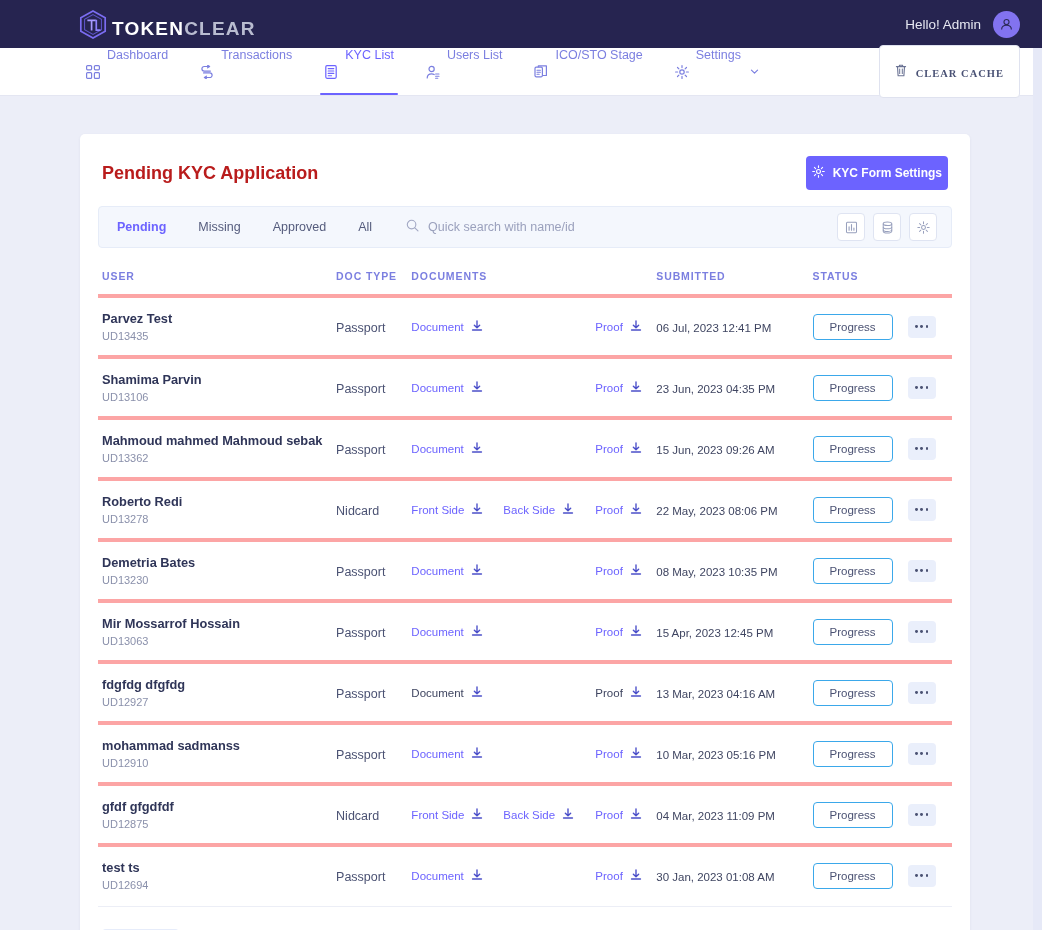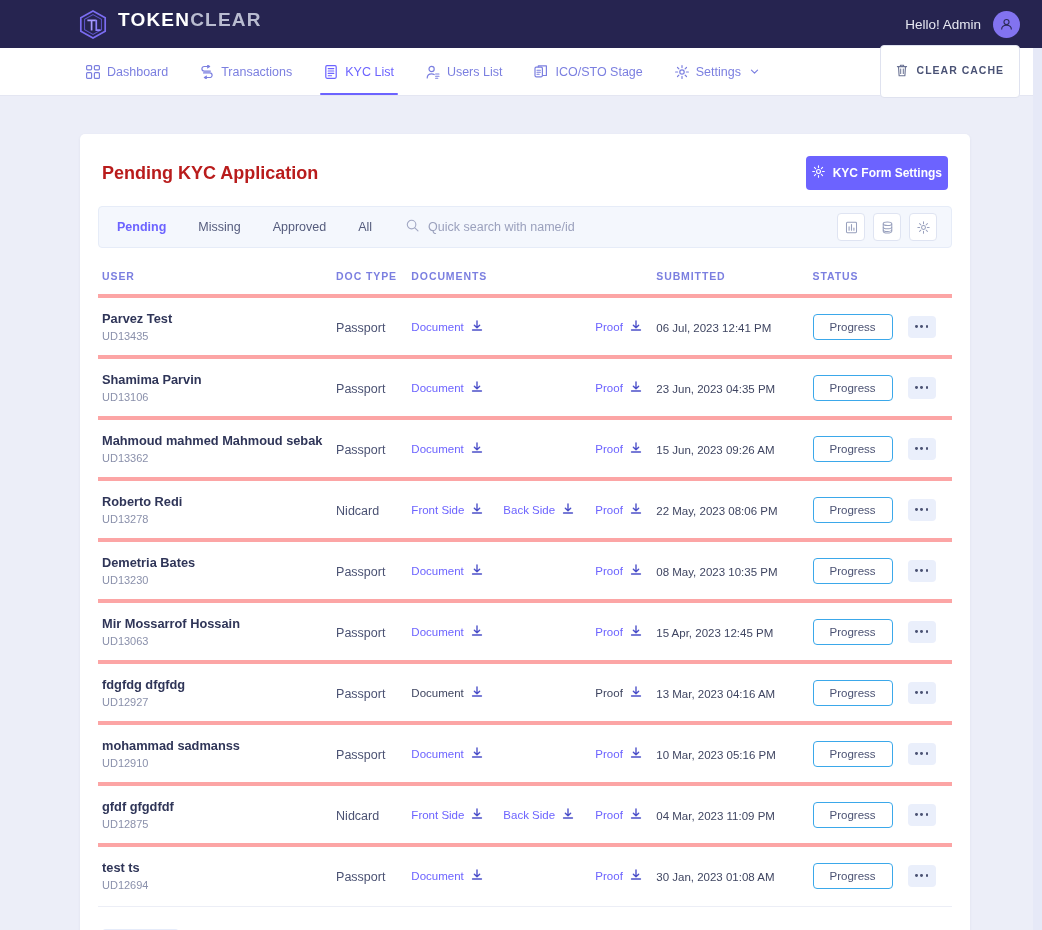--- a/index.html
+++ b/index.html
@@ -13,21 +13,21 @@
 
   
   .topbar {
     height: 48px;
     background: #262450;
     display: flex;
     align-items: center;
     padding: 0 22px 0 78px;
     position: relative;
   }
-  .brand { display: flex; align-items: flex-start; gap: 10px; }
+  .brand { display: flex; align-items: flex-end; gap: 4px; }
   .brand-mark { width: 30px; height: 31px; display: block; }
   .brand-text {
     font-size: 19px; font-weight: bold; letter-spacing: 1.2px;
     display: flex; align-items: center;
   }
   .brand-token { color: #ffffff; }
   .brand-lite { color: #b9bcd0; }
 
   .topbar-right {
     margin-left: auto; display: flex; align-items: center; gap: 12px;
@@ -41,43 +41,43 @@
   
   .navbar {
     height: 48px; background: #ffffff;
     display: flex; align-items: stretch;
     padding: 0 22px 0 70px;
     border-bottom: 1px solid #e4e6f2;
     position: relative;
   }
   .nav-items { display: flex; align-items: stretch; gap: 0; }
   .nav-item {
-    display: flex; align-items: center; gap: 7px;
-    padding: 12px 16px;
+    display: flex; gap: 7px;
+    padding: 0 16px;
     color: #7b7fe0;
     font-size: 12.5px;
     cursor: pointer;
     position: relative;
   }
   .nav-item.active { color: #6c63ff; }
   .nav-item.active::after {
     content: ""; position: absolute; left: 12px; right: 12px; bottom: 0;
     height: 2.5px; background: #6c63ff; border-radius: 2px;
   }
   .nav-ico { display: flex; align-items: center; }
   .chev { margin-left: 2px; }
 
   .clear-cache {
     margin-left: auto; align-self: center;
-    display: flex; align-items: flex-start; gap: 9px;
+    display: flex; align-items: flex-end; gap: 9px;
     border: 1px solid #dfe2ef; border-radius: 4px;
     background: #fff;
     padding: 18px 15px;
     color: #4a5275; font-size: 10.5px; font-weight: bold;
-    letter-spacing: 1px; cursor: pointer;
+    letter-spacing: 1px; cursor: pointer; font-family: Liberation Serif, serif;
   }
 
   
   .page { padding: 38px 72px 0 80px; }
   .card {
     background: #fff; border-radius: 5px;
     box-shadow: 0 1px 3px rgba(60,70,120,.07);
     padding: 22px 18px 18px 18px;
   }
   .card-head {

